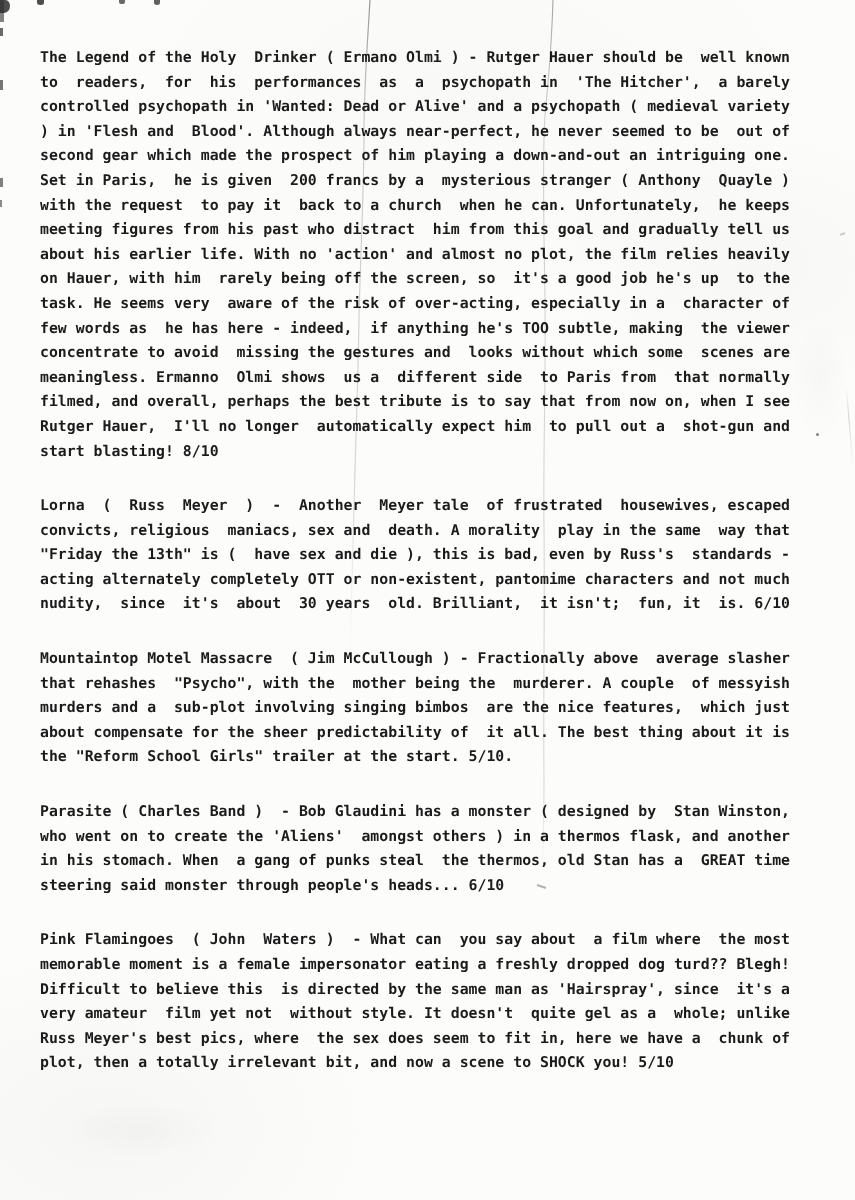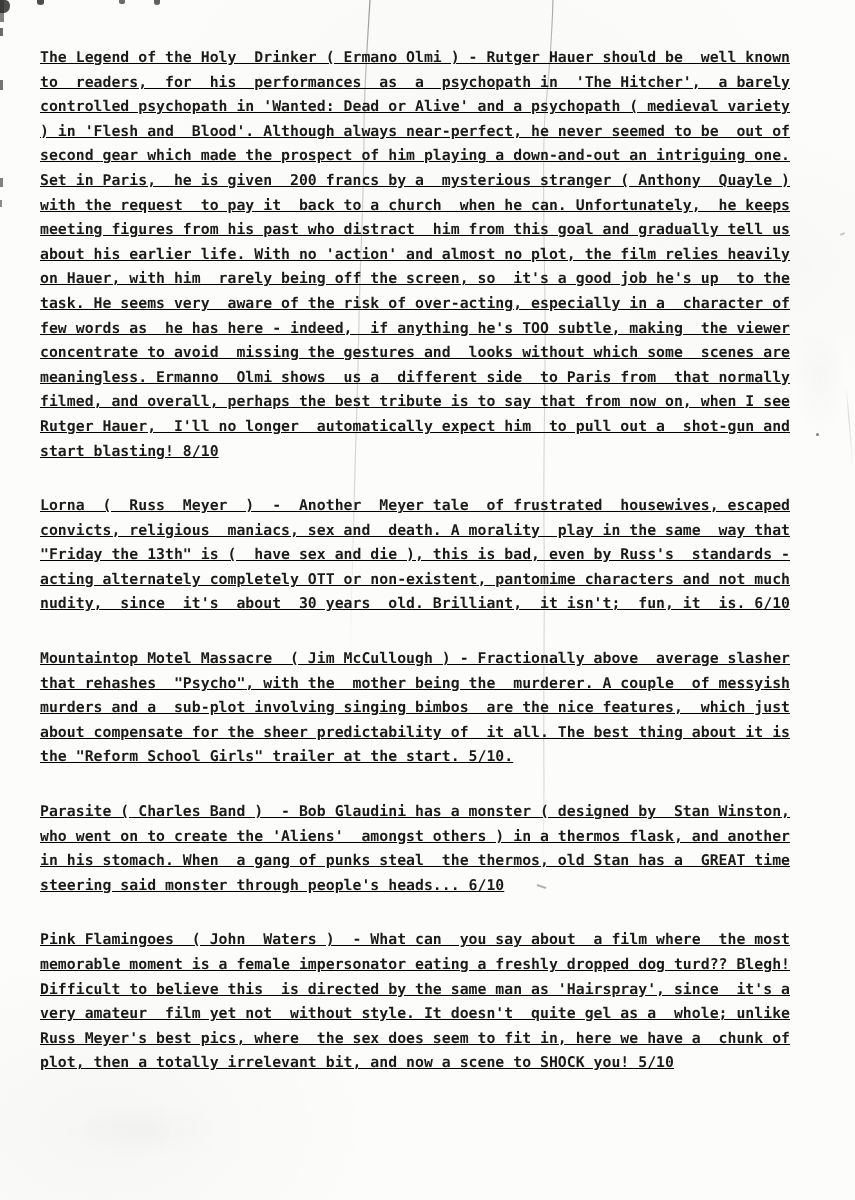--- a/index.html
+++ b/index.html
@@ -27,21 +27,20 @@
     position: absolute;
     left: 0;
     top: 0;
     pointer-events: none;
   }
   .text-block {
     position: absolute;
     left: 40px;
     top: 46px;
     width: 780px;
-    text-decoration: underline;
   }
   .review {
     margin: 0 0 30px 0;
     font-size: 14.8px;
     font-weight: 700;
     line-height: 24.6px;
     letter-spacing: 0.02px;
     color: #1b1b1b;
     white-space: pre;
     text-rendering: geometricPrecision;

